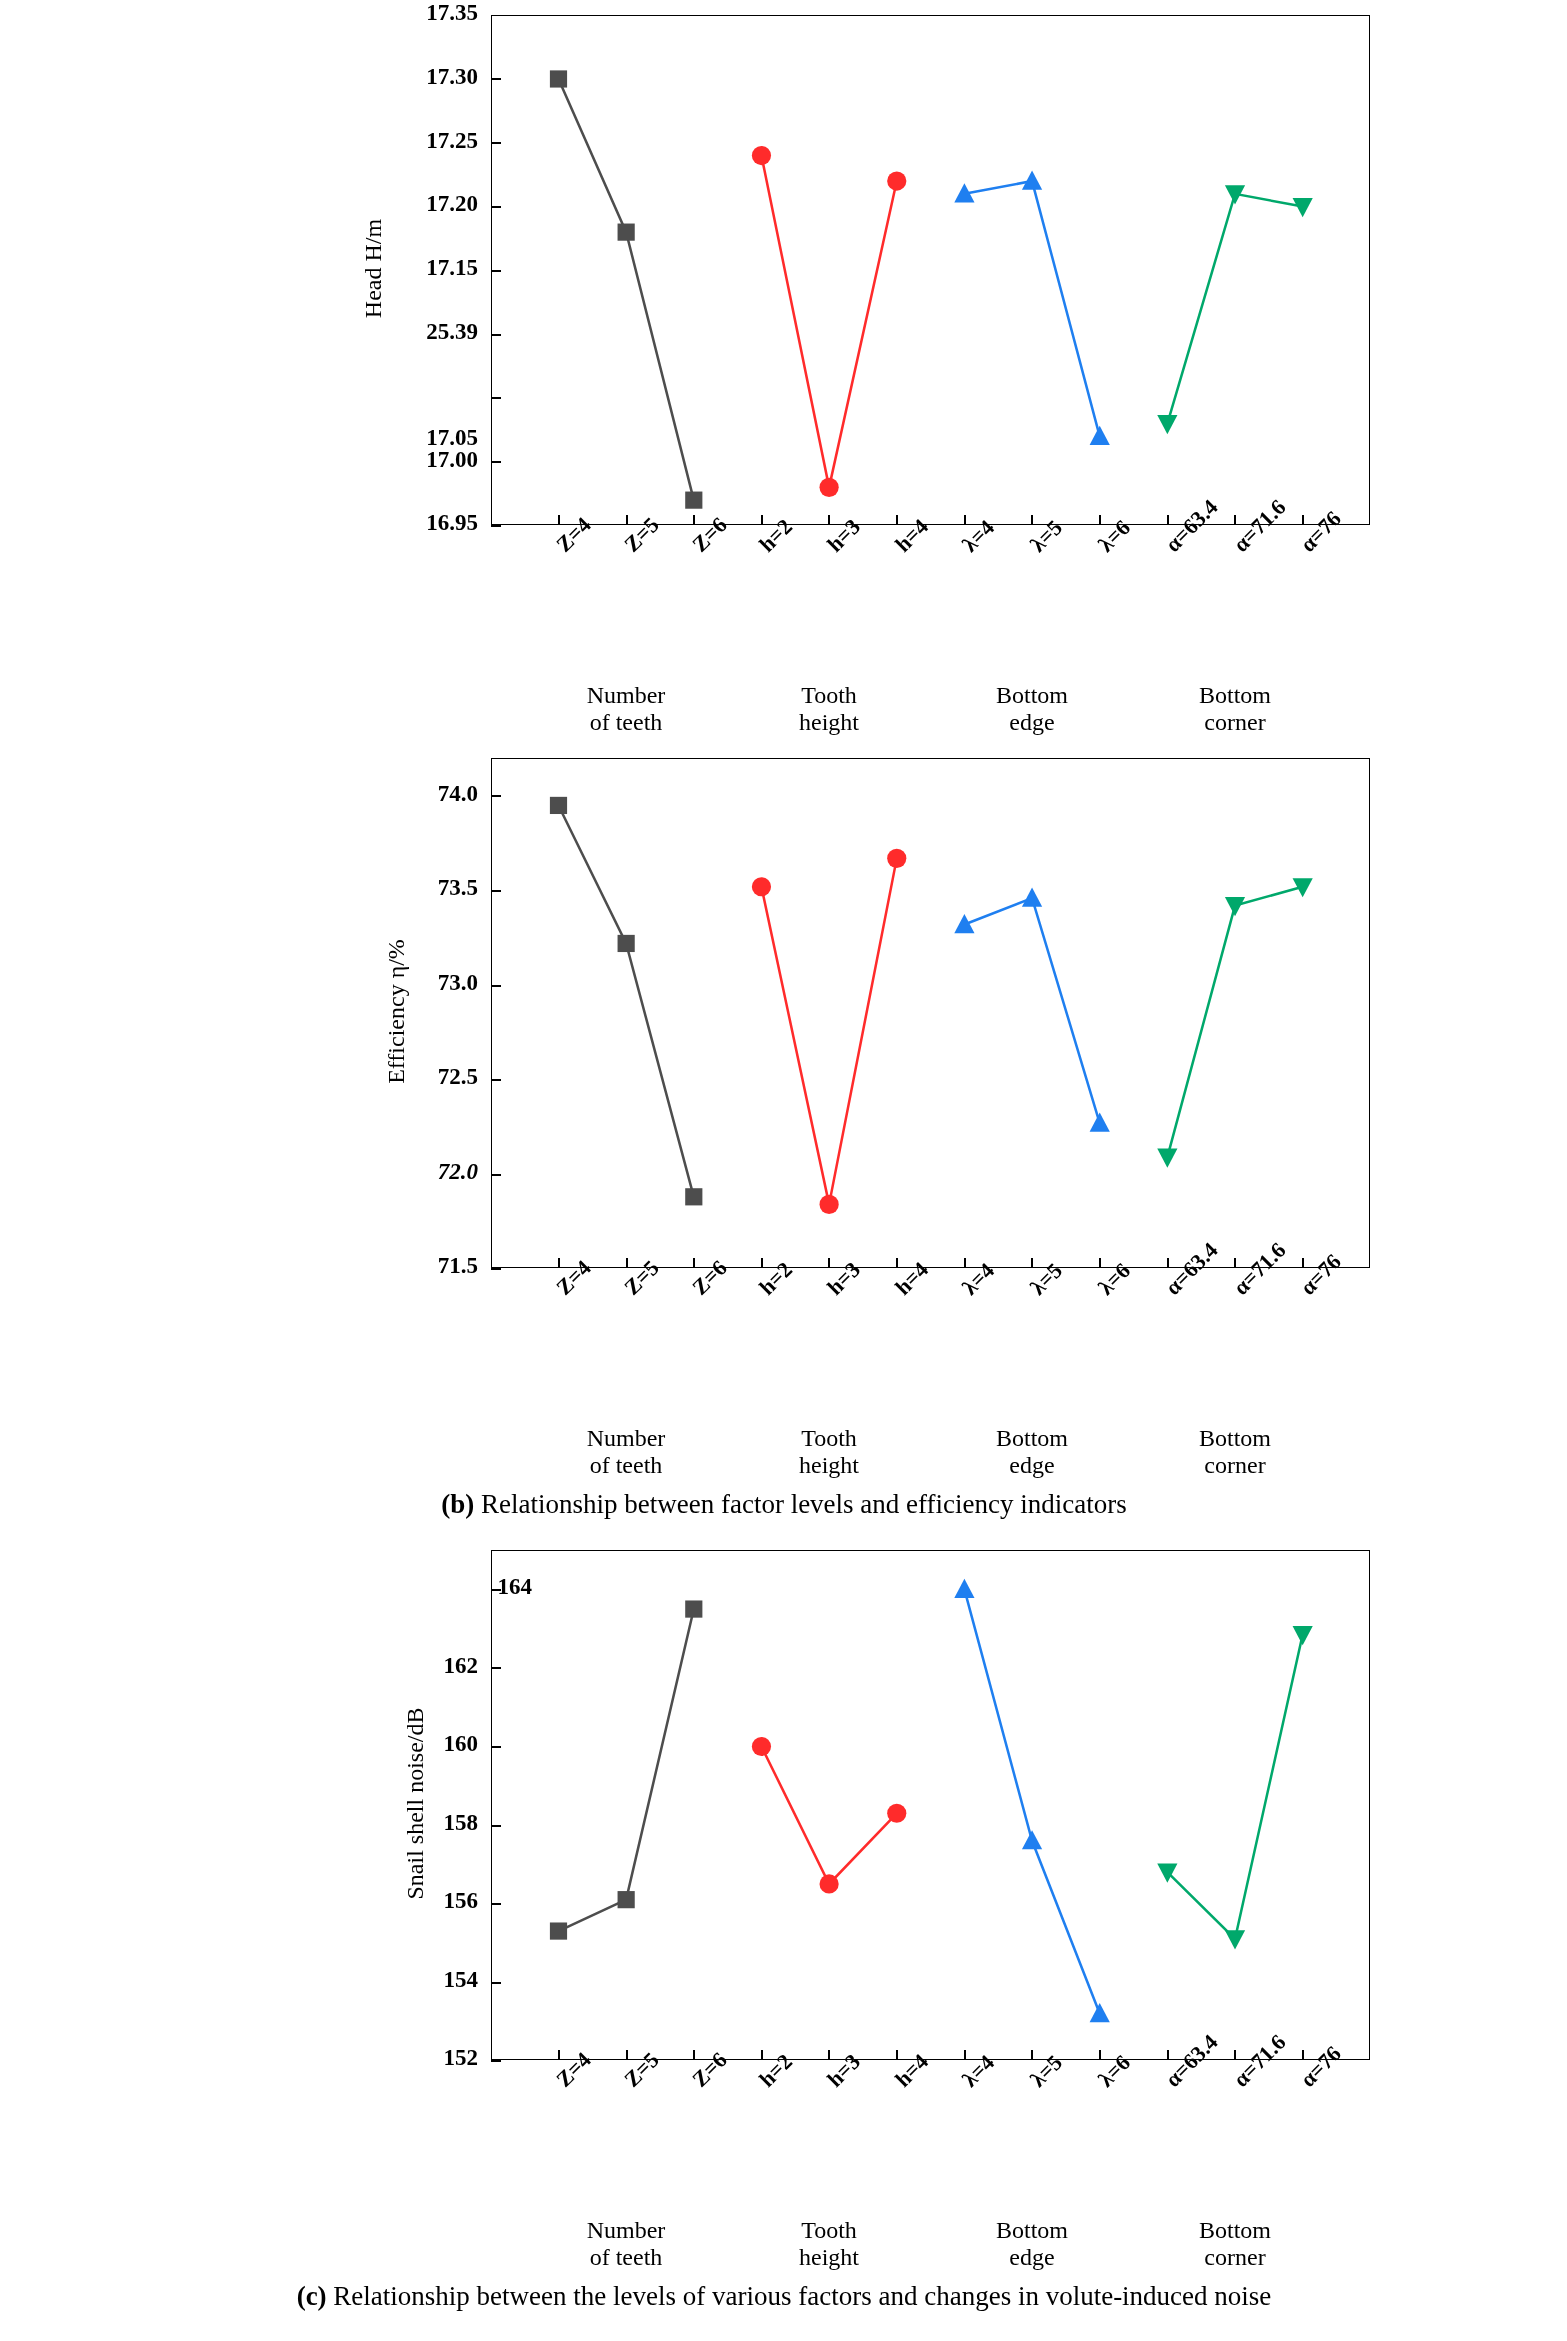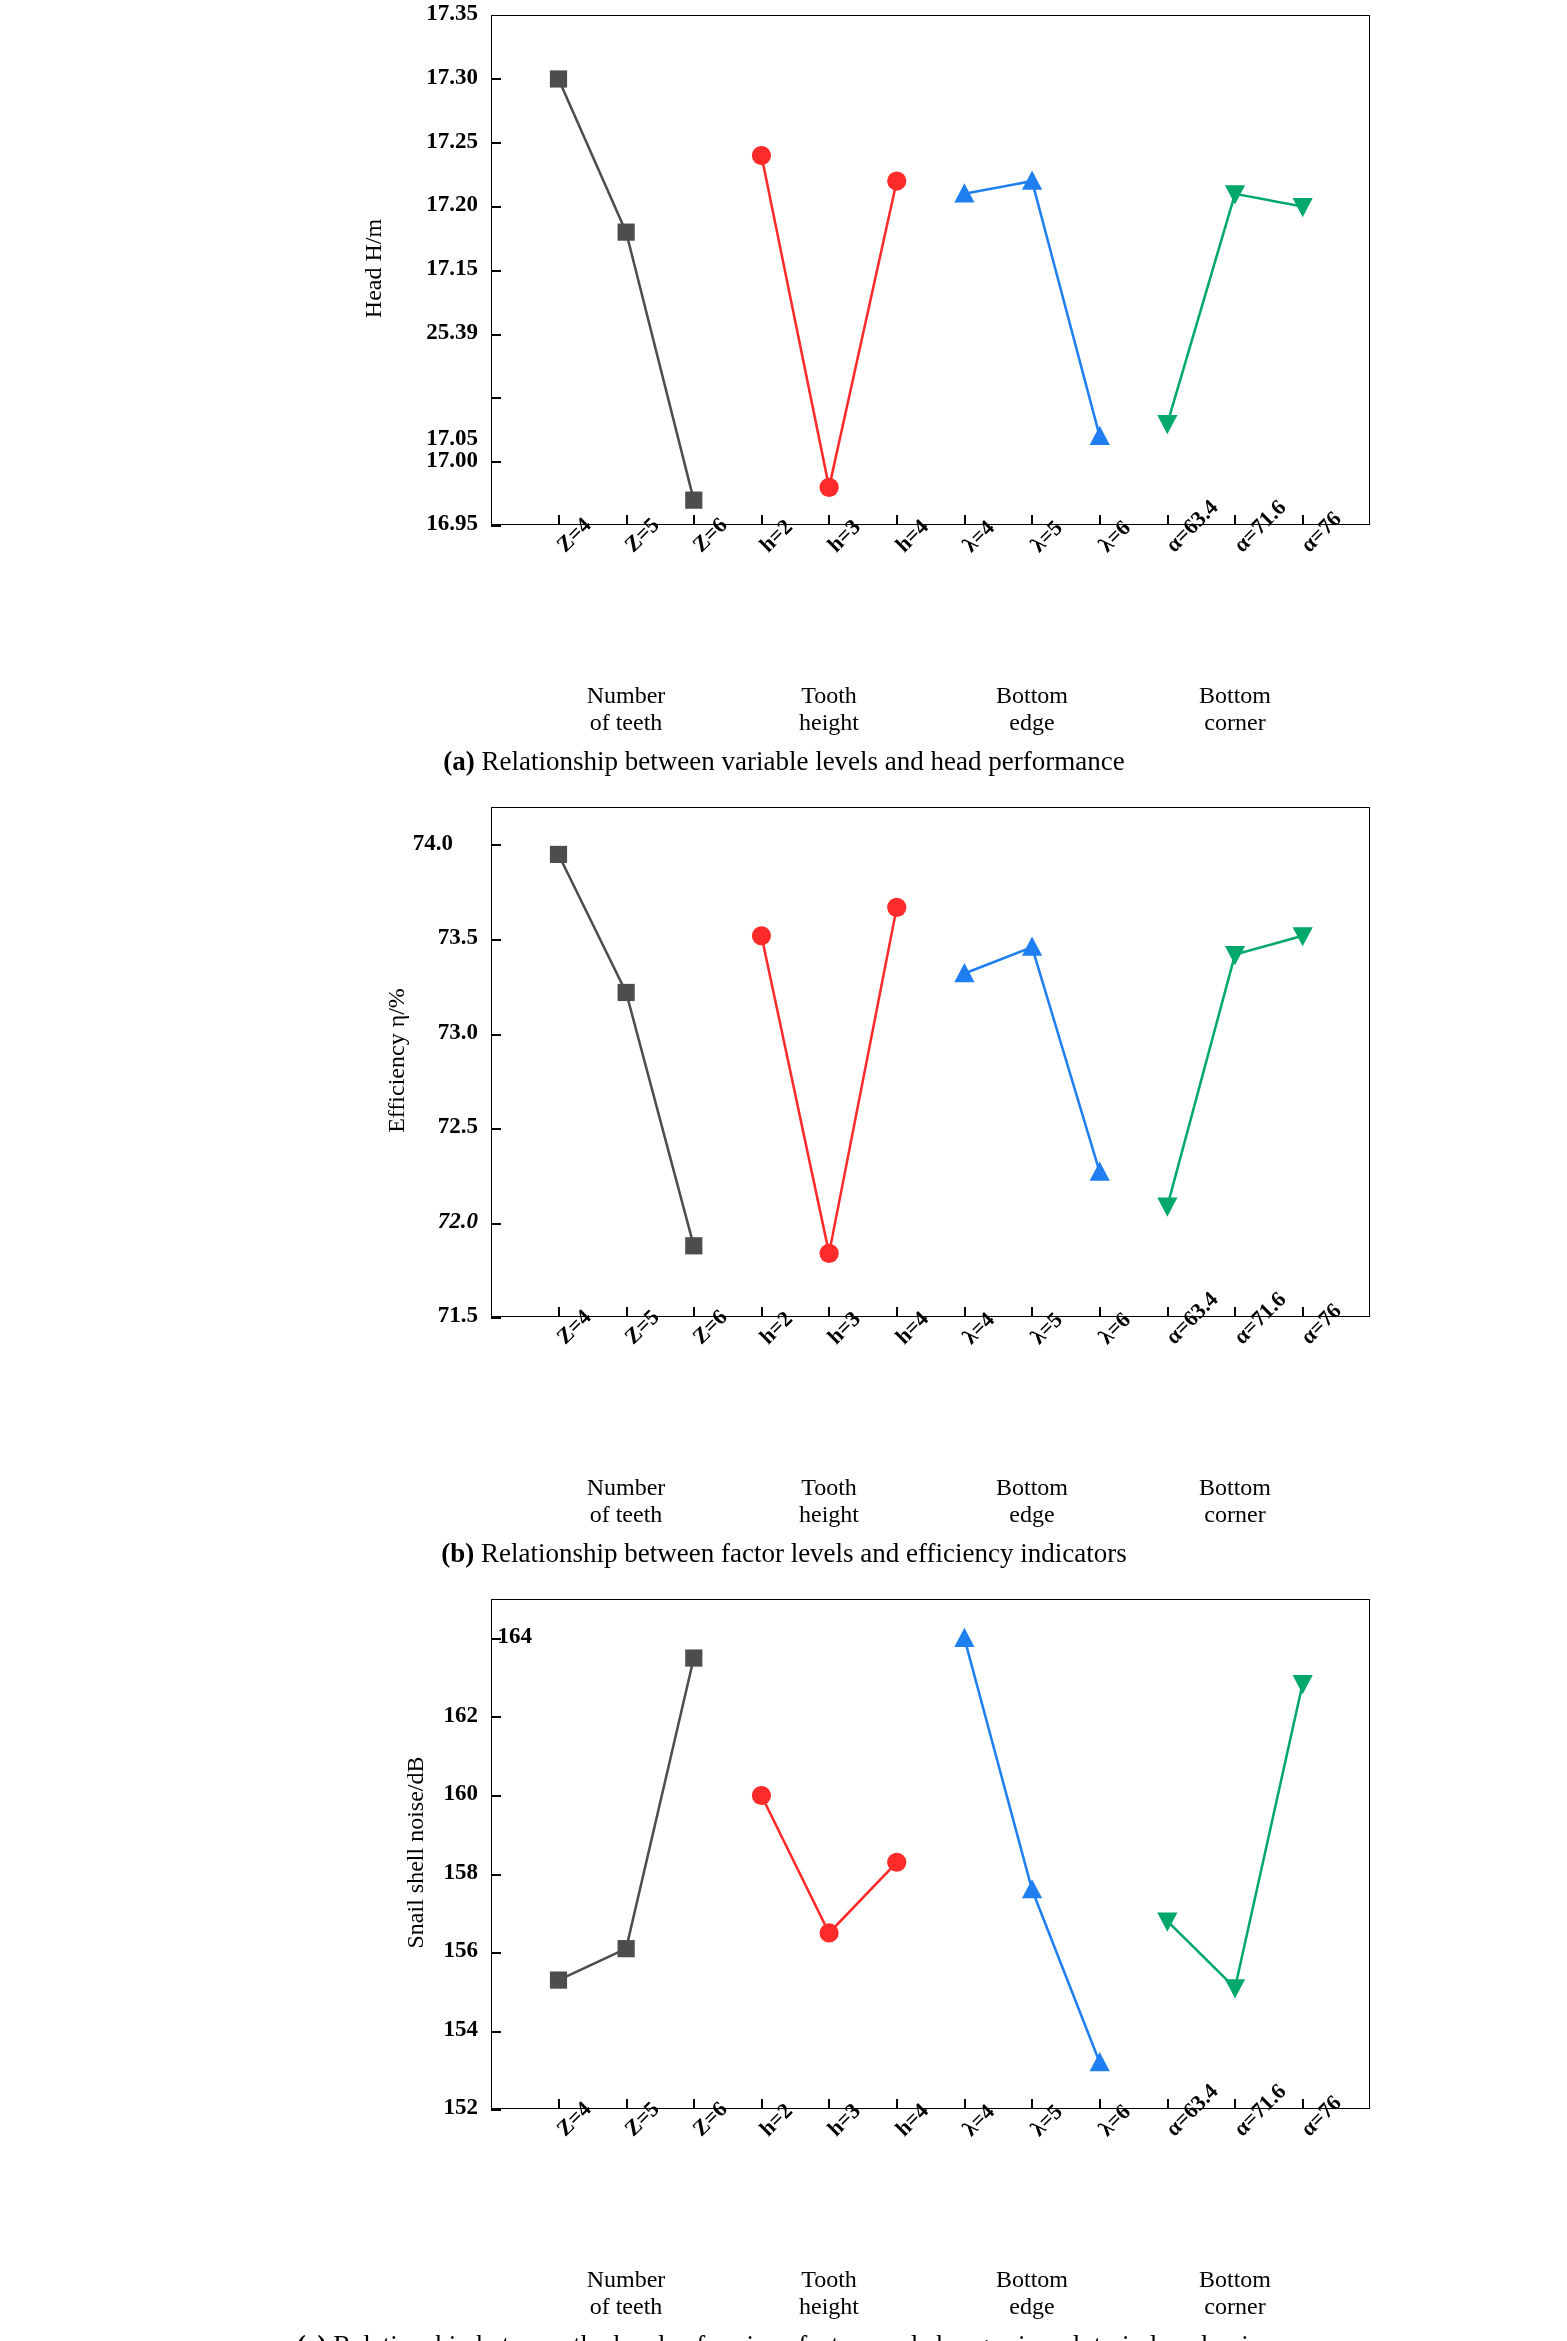--- a/index.html
+++ b/index.html
@@ -108,40 +108,37 @@
             <polygon points="1636.923076923077,362.49999999999955 1616.923076923077,400.49999999999955 1656.923076923077,400.49999999999955" fill="#1f7ff0"></polygon>
             <polygon points="1770.7692307692307,337.25000000000466 1750.7692307692307,375.25000000000466 1790.7692307692307,375.25000000000466" fill="#1f7ff0"></polygon>
             <polygon points="1904.6153846153845,842.2500000000002 1884.6153846153845,880.2500000000002 1924.6153846153845,880.2500000000002" fill="#1f7ff0"></polygon>
             <polyline points="2038.4615384615383,837.9999999999964 2172.3076923076924,383.49999999999955 2306.153846153846,408.7500000000034" fill="none" stroke="#00a86b" stroke-width="5"></polyline>
             <polygon points="2038.4615384615383,858.9999999999964 2018.4615384615383,820.9999999999964 2058.461538461538,820.9999999999964" fill="#00a86b"></polygon>
             <polygon points="2172.3076923076924,404.49999999999955 2152.3076923076924,366.49999999999955 2192.3076923076924,366.49999999999955" fill="#00a86b"></polygon>
             <polygon points="2306.153846153846,429.7500000000034 2286.153846153846,391.7500000000034 2326.153846153846,391.7500000000034" fill="#00a86b"></polygon>
           </svg>
         </div>
     </div>
-    <div class="caption">
-      <b>(a)</b><span> Relationship between variable levels and head performance</span>
-    </div>
   </div>
 
   <div class="figure-block">
     <div class="plot-wrap">
       <div class="chart" id="chart-b" style="width:1294px;height:743px;">
           <div class="frame" style="left: 354px; top: 15px; width: 879px; height: 510px;"></div>
           <div class="ytick" style="top: 510px; right: 953px; width: 202px;">71.5</div>
           <div class="ytickline" style="left: 354px; top: 525px; width: 10px;"></div>
           <div class="ytick" style="top: 416px; right: 953px; width: 202px; font-style: italic;">72.0</div>
           <div class="ytickline" style="left: 354px; top: 431px; width: 10px;"></div>
           <div class="ytick" style="top: 321px; right: 953px; width: 202px;">72.5</div>
           <div class="ytickline" style="left: 354px; top: 336px; width: 10px;"></div>
           <div class="ytick" style="top: 227px; right: 953px; width: 202px;">73.0</div>
           <div class="ytickline" style="left: 354px; top: 242px; width: 10px;"></div>
           <div class="ytick" style="top: 132px; right: 953px; width: 202px;">73.5</div>
           <div class="ytickline" style="left: 354px; top: 147px; width: 10px;"></div>
-          <div class="ytick" style="top: 38px; right: 978px; width: 202px;">74.0</div>
+          <div class="ytick" style="top: 38px; right: 953px; width: 202px;">74.0</div>
           <div class="ytickline" style="left: 354px; top: 52px; width: 10px;"></div>
           <div class="ylabel" style="left: 187px; top: 255px;">Efficiency η/%</div>
           <div class="xtickline" style="left: 421px; top: 515px; height: 10px;"></div>
           <div class="xtick" style="left: 414px; top: 539px;">Z=4</div>
           <div class="xtickline" style="left: 489px; top: 515px; height: 10px;"></div>
           <div class="xtick" style="left: 482px; top: 539px;">Z=5</div>
           <div class="xtickline" style="left: 556px; top: 515px; height: 10px;"></div>
           <div class="xtick" style="left: 550px; top: 539px;">Z=6</div>
           <div class="xtickline" style="left: 624px; top: 515px; height: 10px;"></div>
           <div class="xtick" style="left: 617px; top: 539px;">h=2</div>

